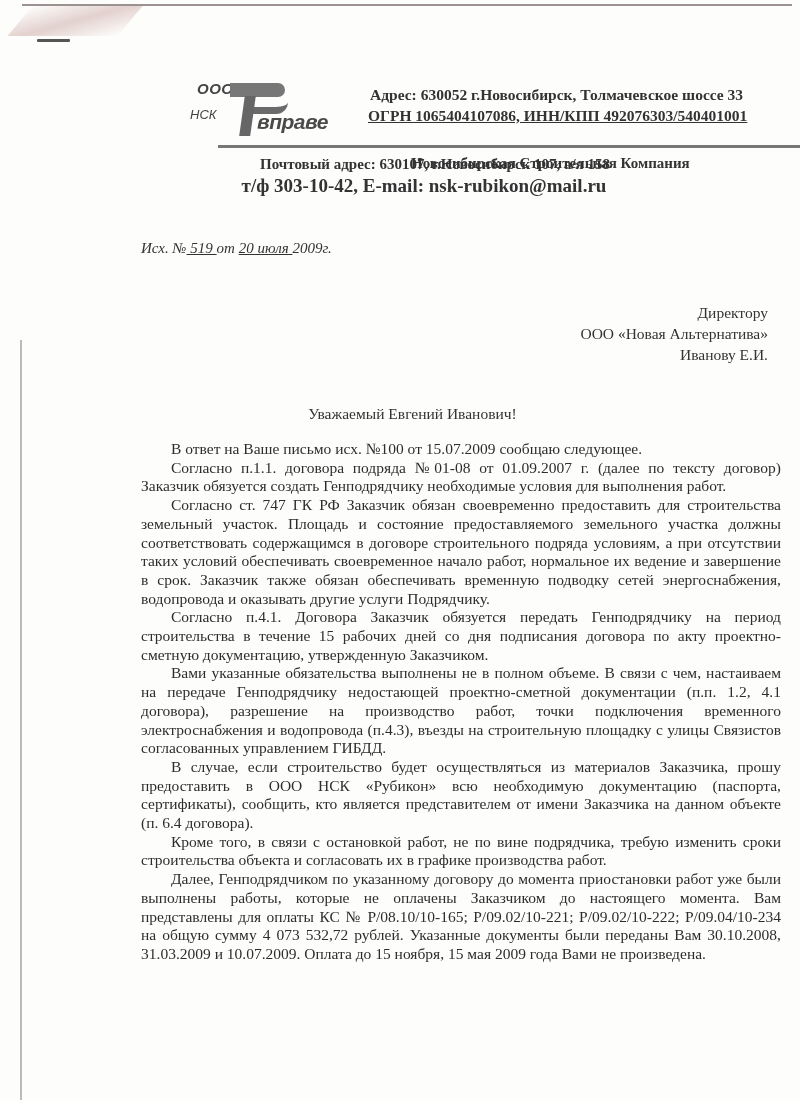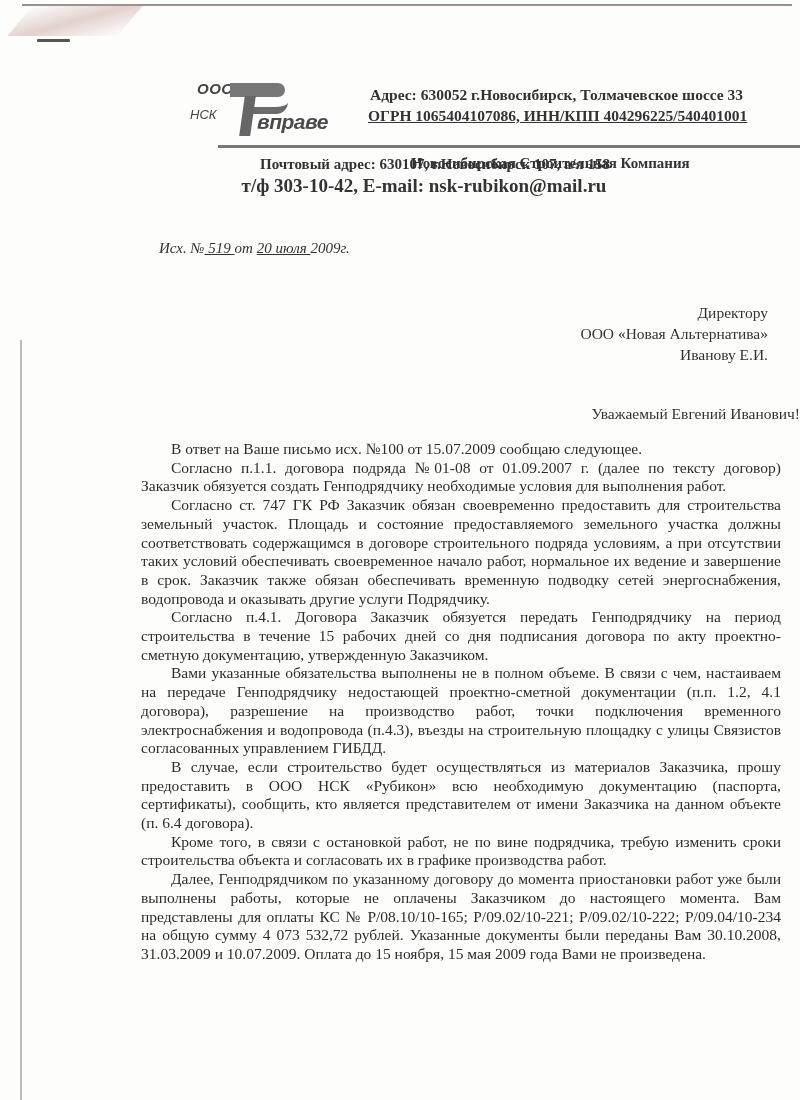--- a/index.html
+++ b/index.html
@@ -24,26 +24,26 @@
   .logo .nsk { position: absolute; left: 0; top: 27px; font-family: "Liberation Sans", sans-serif; font-style: italic; font-size: 13px; color: #444; }
   .logo .rubikon { position: absolute; left: 67px; top: 30px; font-family: "Liberation Sans", sans-serif; font-style: italic; font-weight: bold; font-size: 21px; color: #4a4a4a; letter-spacing: -0.5px; }
 
   .hdr-addr { position: absolute; left: 370px; top: 86px; font-weight: bold; font-size: 15.5px; color: #333; white-space: nowrap; }
   .hdr-ogrn { position: absolute; left: 368px; top: 107px; font-weight: bold; font-size: 15.5px; color: #333; text-decoration: underline; white-space: nowrap; }
   .hdr-company { position: absolute; left: 411px; top: 127px; font-weight: bold; font-size: 15px; color: #333; white-space: nowrap; margin-top: 28px; }
   .hdr-rule { position: absolute; left: 218px; top: 145px; width: 582px; height: 3px; background: #777; }
   .hdr-postal { position: absolute; left: 0; width: 800px; top: 156px; text-align: center; padding-left: 70px; box-sizing: border-box; font-weight: bold; font-size: 15px; color: #333; }
   .hdr-phone { position: absolute; left: 0; width: 800px; top: 175px; text-align: center; padding-left: 48px; box-sizing: border-box; font-weight: bold; font-size: 19px; color: #333; }
 
-  .ref { position: absolute; left: 159px; top: 240px; font-style: italic; font-size: 15px; color: #333; }
+  .ref { position: absolute; left: 141px; top: 240px; font-style: italic; font-size: 15px; color: #333; }
   .ref .u { text-decoration: underline; }
 
   .addressee { position: absolute; right: 32px; top: 302px; text-align: right; font-size: 15.5px; line-height: 21px; color: #333; }
 
-  .greeting { position: absolute; left: 0; width: 800px; top: 405px; text-align: right; padding-left: 25px; box-sizing: border-box; font-size: 15.5px; color: #333; }
+  .greeting { position: absolute; left: 0; width: 800px; top: 405px; text-align: center; padding-left: 25px; box-sizing: border-box; font-size: 15.5px; color: #333; }
 
   .body { position: absolute; left: 141px; top: 440px; width: 640px; font-size: 15.5px; line-height: 18.7px; color: #2d2d2d; text-align: justify; }
   .body p { margin: 0; text-indent: 30px; }
 </style>
 </head>
 <body>
 
 <div class="page-edge-top"></div>
 <div class="page-edge-left"></div>
 <div class="fold"></div>
@@ -52,21 +52,21 @@
 <div class="logo">
   <span class="ooo">ООО</span>
   <span class="bar"></span>
   <span class="hook"></span>
   <span class="stem"></span>
   <span class="nsk">НСК</span>
   <span class="rubikon">вправе</span>
 </div>
 
 <div class="hdr-addr">Адрес: 630052 г.Новосибирск, Толмачевское шоссе 33</div>
-<div class="hdr-ogrn">ОГРН 1065404107086, ИНН/КПП 404296225/540401001</div>
+<div class="hdr-ogrn">ОГРН 1065404107086, ИНН/КПП 492076303/540401001</div>
 <div class="hdr-company">Новосибирская Строительная Компания</div>
 <div class="hdr-rule"></div>
 <div class="hdr-postal">Почтовый адрес: 630107, г.Новосибирск 107, а/я 158</div>
 <div class="hdr-phone">т/ф 303-10-42, E-mail: nsk-rubikon@mail.ru</div>
 
 <div class="ref">
   <span>Исх. №</span><span class="u"> 519 </span><span> от </span><span class="u"> 20 июля </span><span> 2009г.</span>
 </div>
 
 <div class="addressee">

